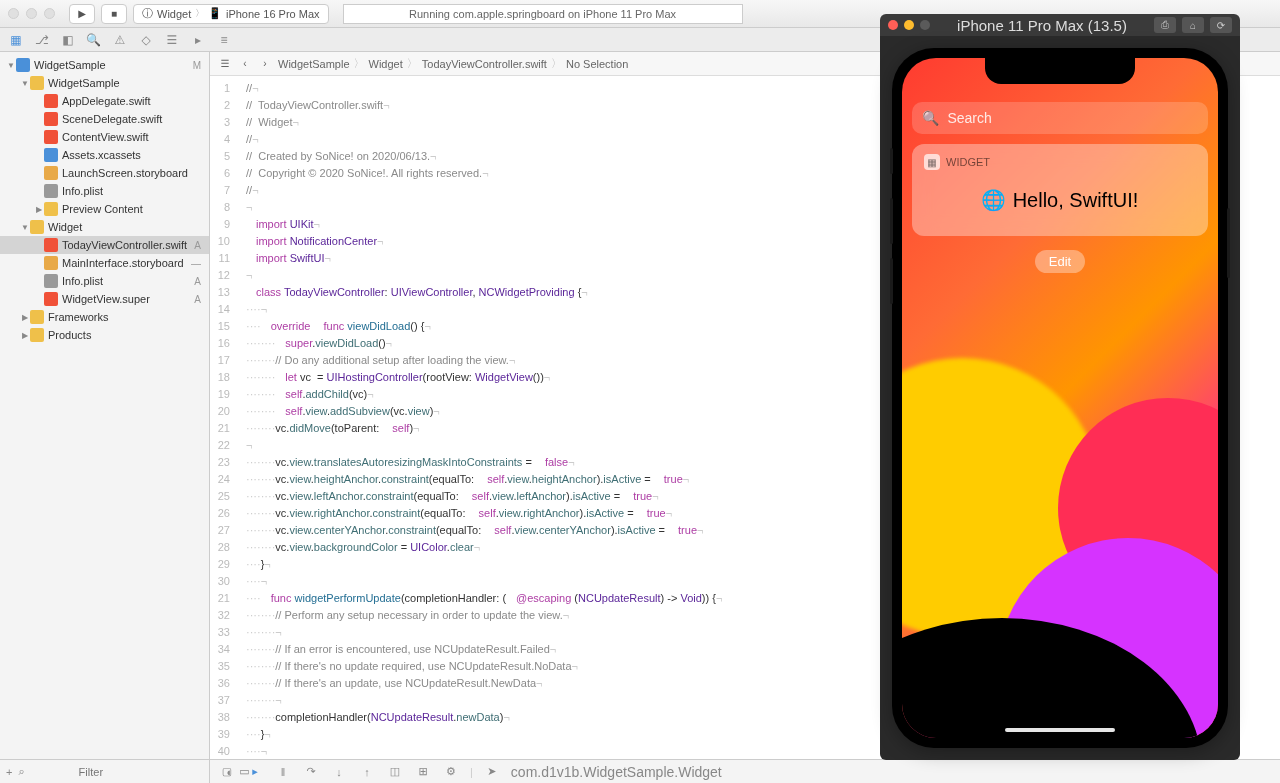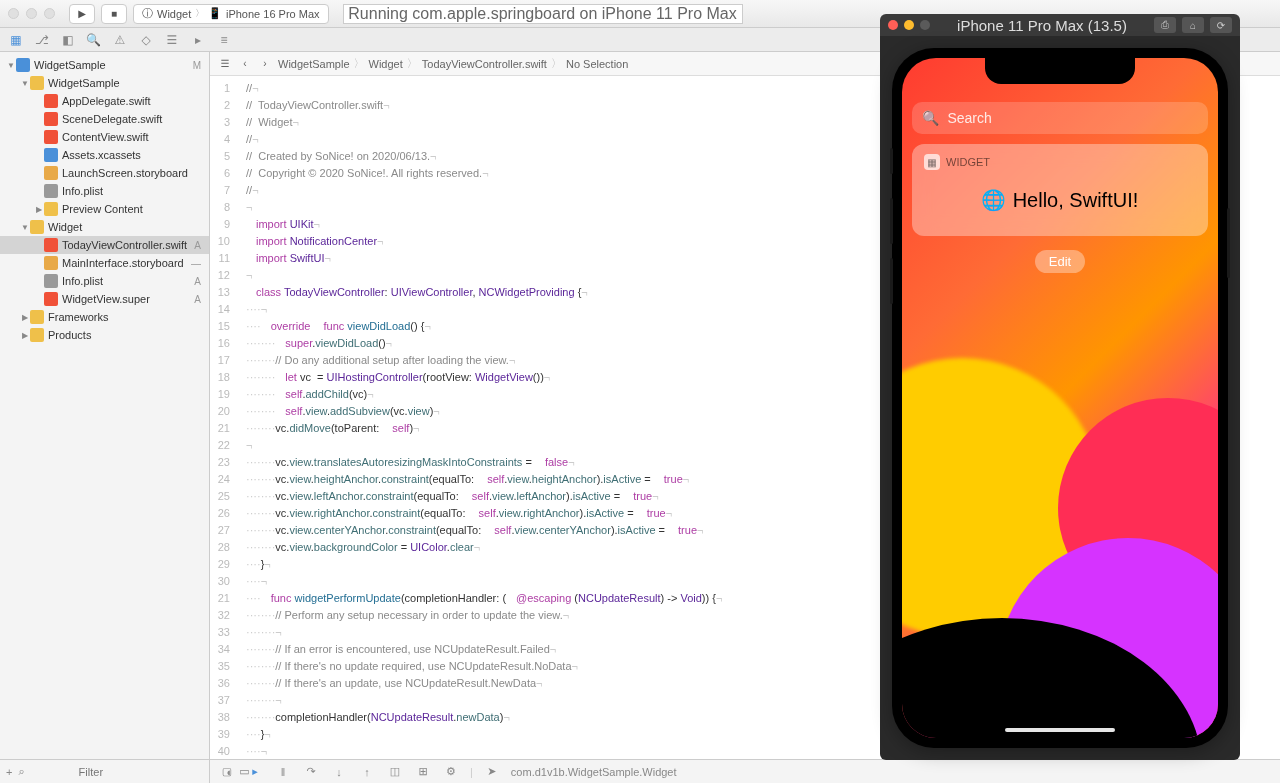--- a/index.html
+++ b/index.html
@@ -6,21 +6,21 @@
 body { background: #f0f0f0; width: 1280px; height: 783px; overflow: hidden; position: relative; font-size: 11px; color: #333; }
 
 
 .top-toolbar { height: 28px; background: linear-gradient(#f7f7f7,#e8e8e8); border-bottom: 1px solid #ccc; display: flex; align-items: center; padding: 0 8px; gap: 6px; }
 .traffic-lights { display: flex; gap: 7px; margin-right: 8px; }
 .tl { width: 11px; height: 11px; border-radius: 50%; background: #e0e0e0; border: 0.5px solid #d0d0d0; }
 .tb-btn { width: 26px; height: 20px; background: #fff; border: 1px solid #ccc; border-radius: 4px; display: flex; align-items: center; justify-content: center; color: #555; font-size: 10px; }
 .tb-btn.play { color: #555; }
 .scheme { display: flex; align-items: center; gap: 4px; background: #fff; border: 1px solid #ccc; border-radius: 4px; height: 20px; padding: 0 8px; font-size: 11px; color: #555; }
 .scheme .chev { color: #999; font-size: 9px; }
-.status-bar { flex: 1; background: #fff; border: 1px solid #ccc; border-radius: 0; height: 20px; display: flex; align-items: center; justify-content: center; font-size: 16px; color: #666; margin: 0 8px; max-width: 400px; }
+.status-bar { flex: 1; background: #fff; border: 1px solid #ccc; border-radius: 0; height: 20px; display: flex; align-items: center; justify-content: center; font-size: 11px; color: #666; margin: 0 8px; max-width: 400px; }
 .spacer { flex: 1; }
 
 
 .tab-bar { height: 24px; background: #ececec; border-bottom: 1px solid #ccc; display: flex; align-items: center; padding: 0 8px; gap: 10px; }
 .tab-icon { width: 16px; height: 16px; display: flex; align-items: center; justify-content: center; color: #4a90d9; font-size: 12px; }
 .tab-icon.gray { color: #888; }
 
 
 .main { display: flex; height: calc(100% - 28px - 24px - 24px); }
 
@@ -57,21 +57,21 @@
 .prop { color: #3f6e74; }
 .inv { color: #ccc; }
 .code-row { display: block; }
 
 
 .bottom-bar { position: absolute; bottom: 0; left: 0; right: 0; height: 24px; background: #f4f4f4; border-top: 1px solid #ccc; display: flex; align-items: center; }
 .filter-left { width: 210px; border-right: 1px solid #ccc; height: 100%; display: flex; align-items: center; padding: 0 6px; gap: 6px; }
 .filter-input { flex: 1; background: transparent; border: none; font-size: 11px; color: #666; outline: none; margin-left: 48px; }
 .debug-bar { flex: 1; display: flex; align-items: center; padding: 0 8px; gap: 10px; }
 .dbg-icon { width: 18px; color: #888; text-align: center; font-size: 11px; }
-.dbg-process { color: #888; font-size: 11px; }
+.dbg-process { color: #888; font-size: 14px; }
 
 
 .simulator { position: absolute; right: 40px; top: 14px; width: 360px; z-index: 100; }
 .sim-titlebar { background: #3a3a3a; border-radius: 6px 6px 0 0; height: 22px; display: flex; align-items: center; padding: 0 8px; gap: 6px; }
 .sim-tl { display: flex; gap: 6px; }
 .sim-tl .d { width: 10px; height: 10px; border-radius: 50%; }
 .sim-title { flex: 1; text-align: center; color: #ddd; font-size: 15px; }
 .sim-btn { width: 22px; height: 16px; background: #555; border-radius: 3px; display: flex; align-items: center; justify-content: center; color: #ccc; font-size: 10px; }
 .sim-body { background: #2a2a2a; border-radius: 0 0 6px 6px; padding: 12px; }
 .device-frame { width: 336px; height: 700px; background: #000; border-radius: 42px; padding: 10px; position: relative; box-shadow: 0 4px 20px rgba(0,0,0,0.3); }

